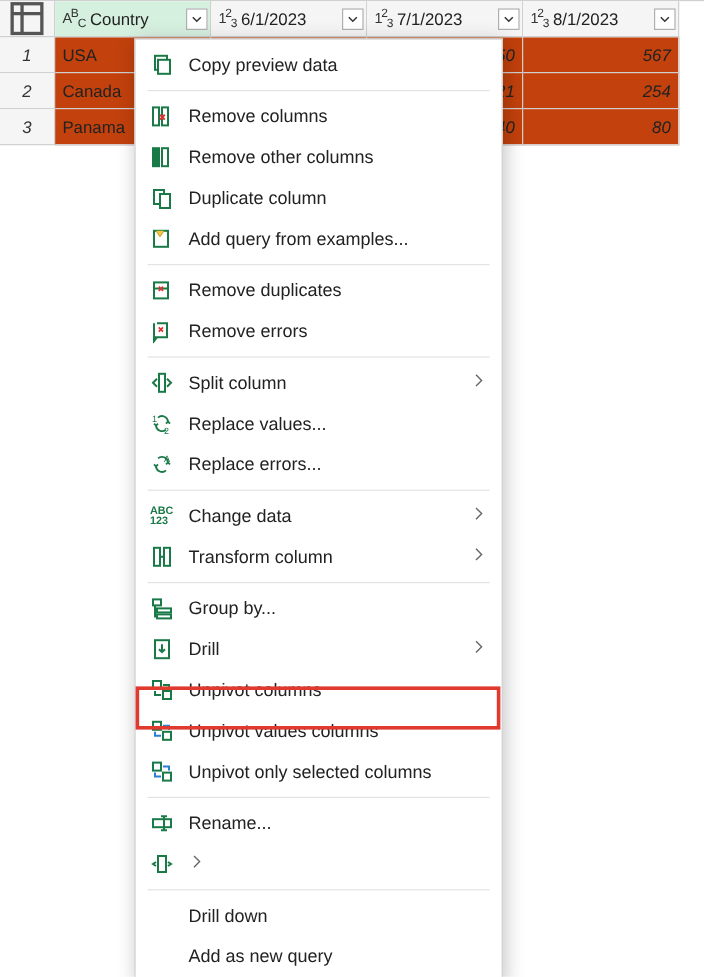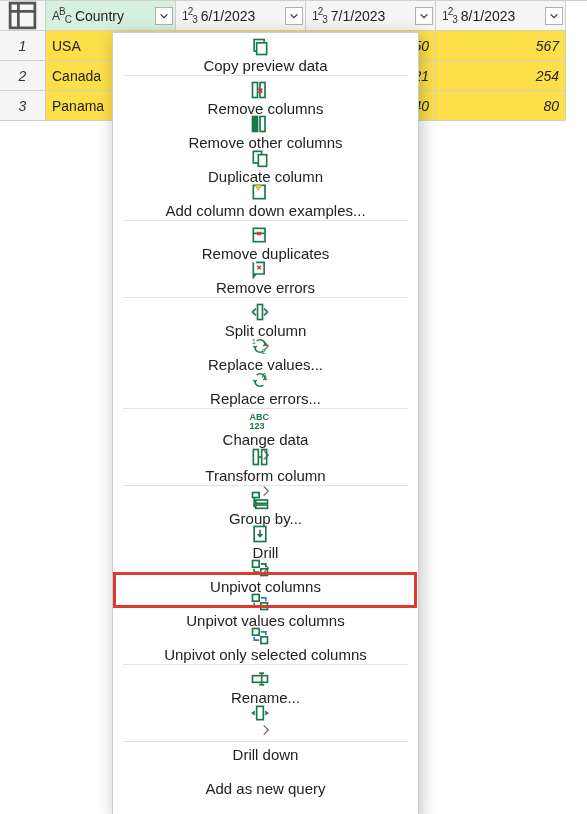--- a/index.html
+++ b/index.html
@@ -19,21 +19,21 @@
     grid-template-columns: 46px 130px 130px 130px 130px;
     border-top: 1px solid #d0d0d0;
   }
   .cell {
     border-right: 1px solid #d0d0d0;
     border-bottom: 1px solid #d0d0d0;
     height: 30px;
     display: flex;
     align-items: center;
     padding: 0 6px;
-    background: #fde047;
+    background: #c2410c;
     overflow: hidden;
     white-space: nowrap;
   }
   .hdr {
     background: #f5f5f5;
     font-weight: normal;
     position: relative;
   }
   .hdr.sel {
     background: #d6f0e0;
@@ -81,21 +81,20 @@
     box-shadow: 2px 4px 16px rgba(0,0,0,0.25);
     padding: 4px 0;
     font-size: 15px;
   }
   .menu-item {
     display: flex;
     align-items: center;
     height: 34px;
     padding: 0 12px 0 12px;
     position: relative;
-    flex-direction: column;
   }
   .mi-icon {
     width: 32px;
     display: flex;
     align-items: center;
     justify-content: flex-start;
   }
   .mi-icon svg { width: 20px; height: 20px; }
   .mi-label { flex: 1; }
   .mi-arrow {
@@ -256,21 +255,21 @@
     <span class="mi-label">Duplicate column</span>
   </div>
 
   <div class="menu-item">
     <span class="mi-icon">
       <svg viewBox="0 0 24 24">
           <rect x="4" y="4" width="14" height="16" fill="none" stroke="#1a7a47" stroke-width="2"></rect>
           <path d="M6 4l4 6 4-6" fill="#f2c744" stroke="#c99a1e" stroke-width="1"></path>
         </svg>
     </span>
-    <span class="mi-label">Add column down examples...</span>
+    <span class="mi-label">Add query from examples...</span>
   </div>
 
   <div class="menu-sep"></div>
 
   <div class="menu-item">
     <span class="mi-icon">
       <svg viewBox="0 0 24 24">
           <rect x="4" y="4" width="14" height="16" fill="none" stroke="#1a7a47" stroke-width="2"></rect>
           <line x1="4" y1="10" x2="18" y2="10" stroke="#1a7a47" stroke-width="2"></line>
           <path d="M14 16l6 6M20 16l-6 6" transform="translate(-1,-3) scale(0.7)" stroke="#d33" stroke-width="2.5"></path>

